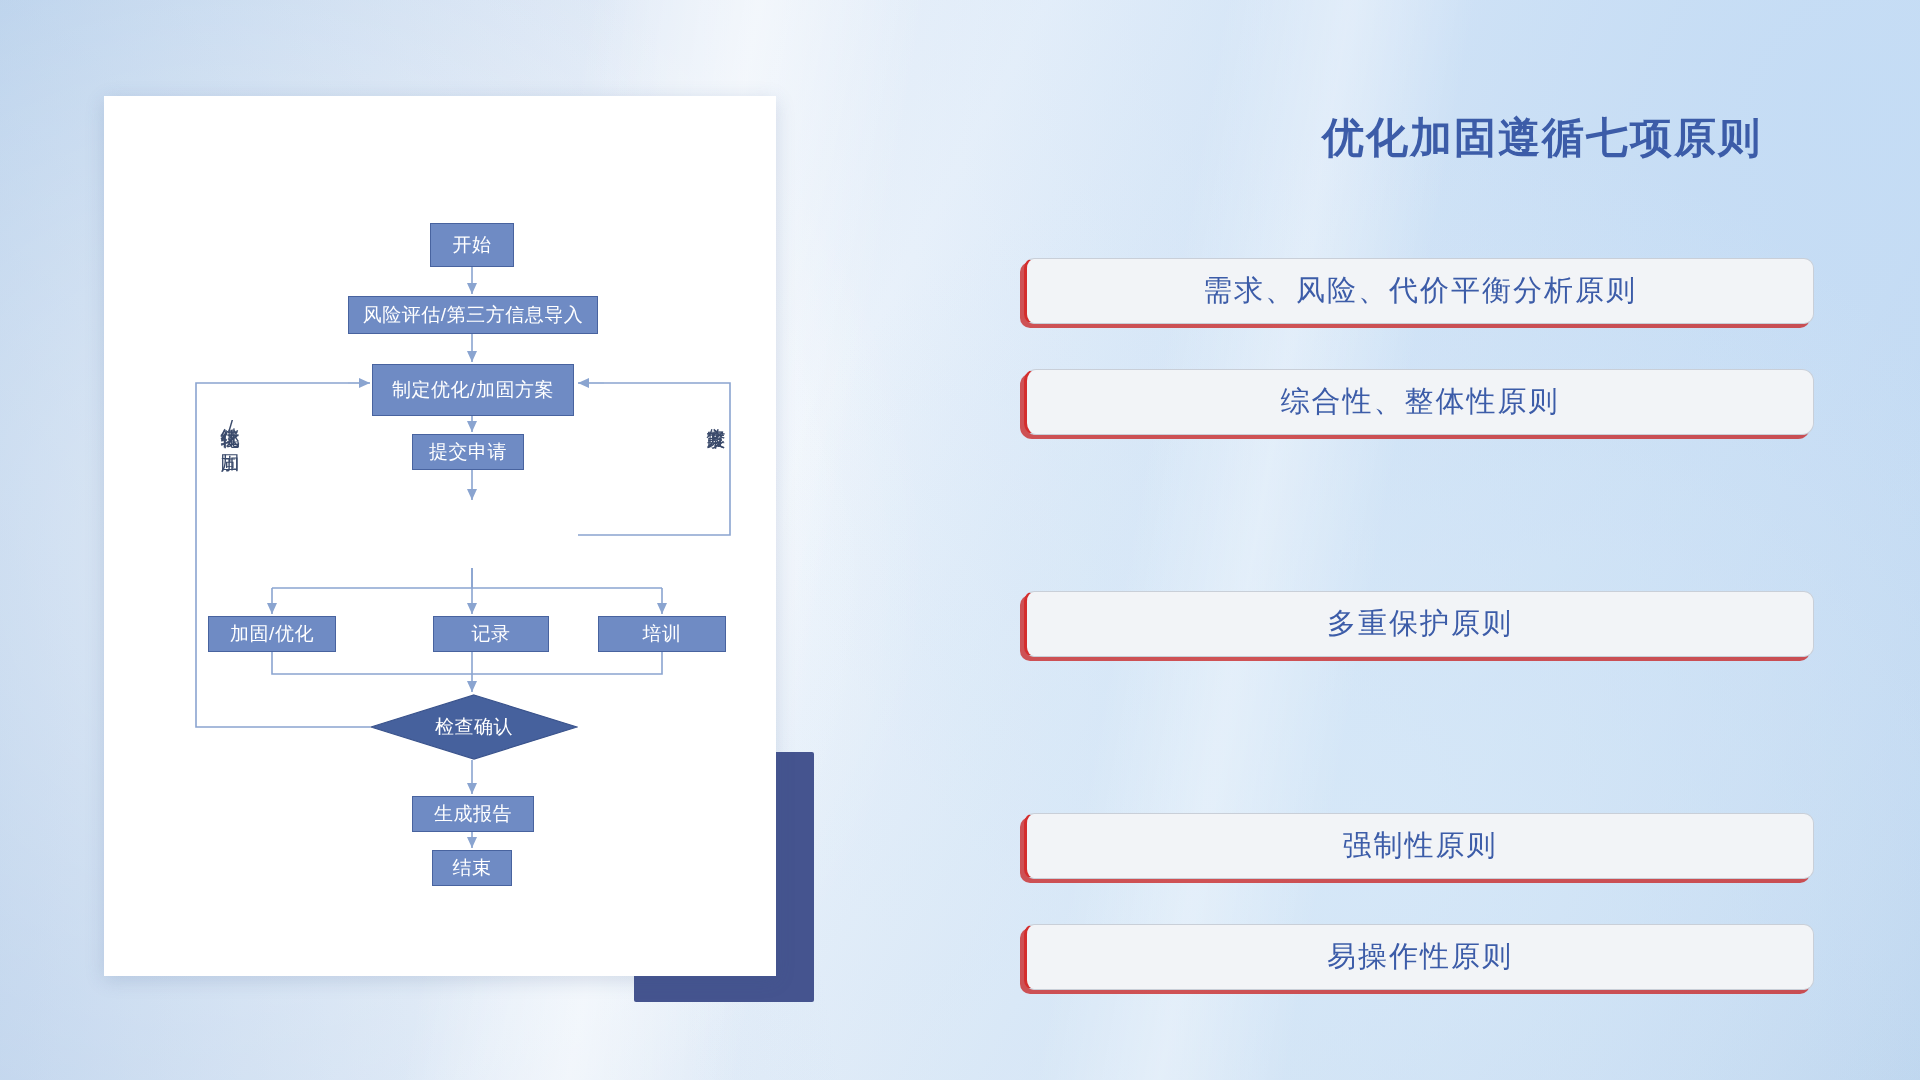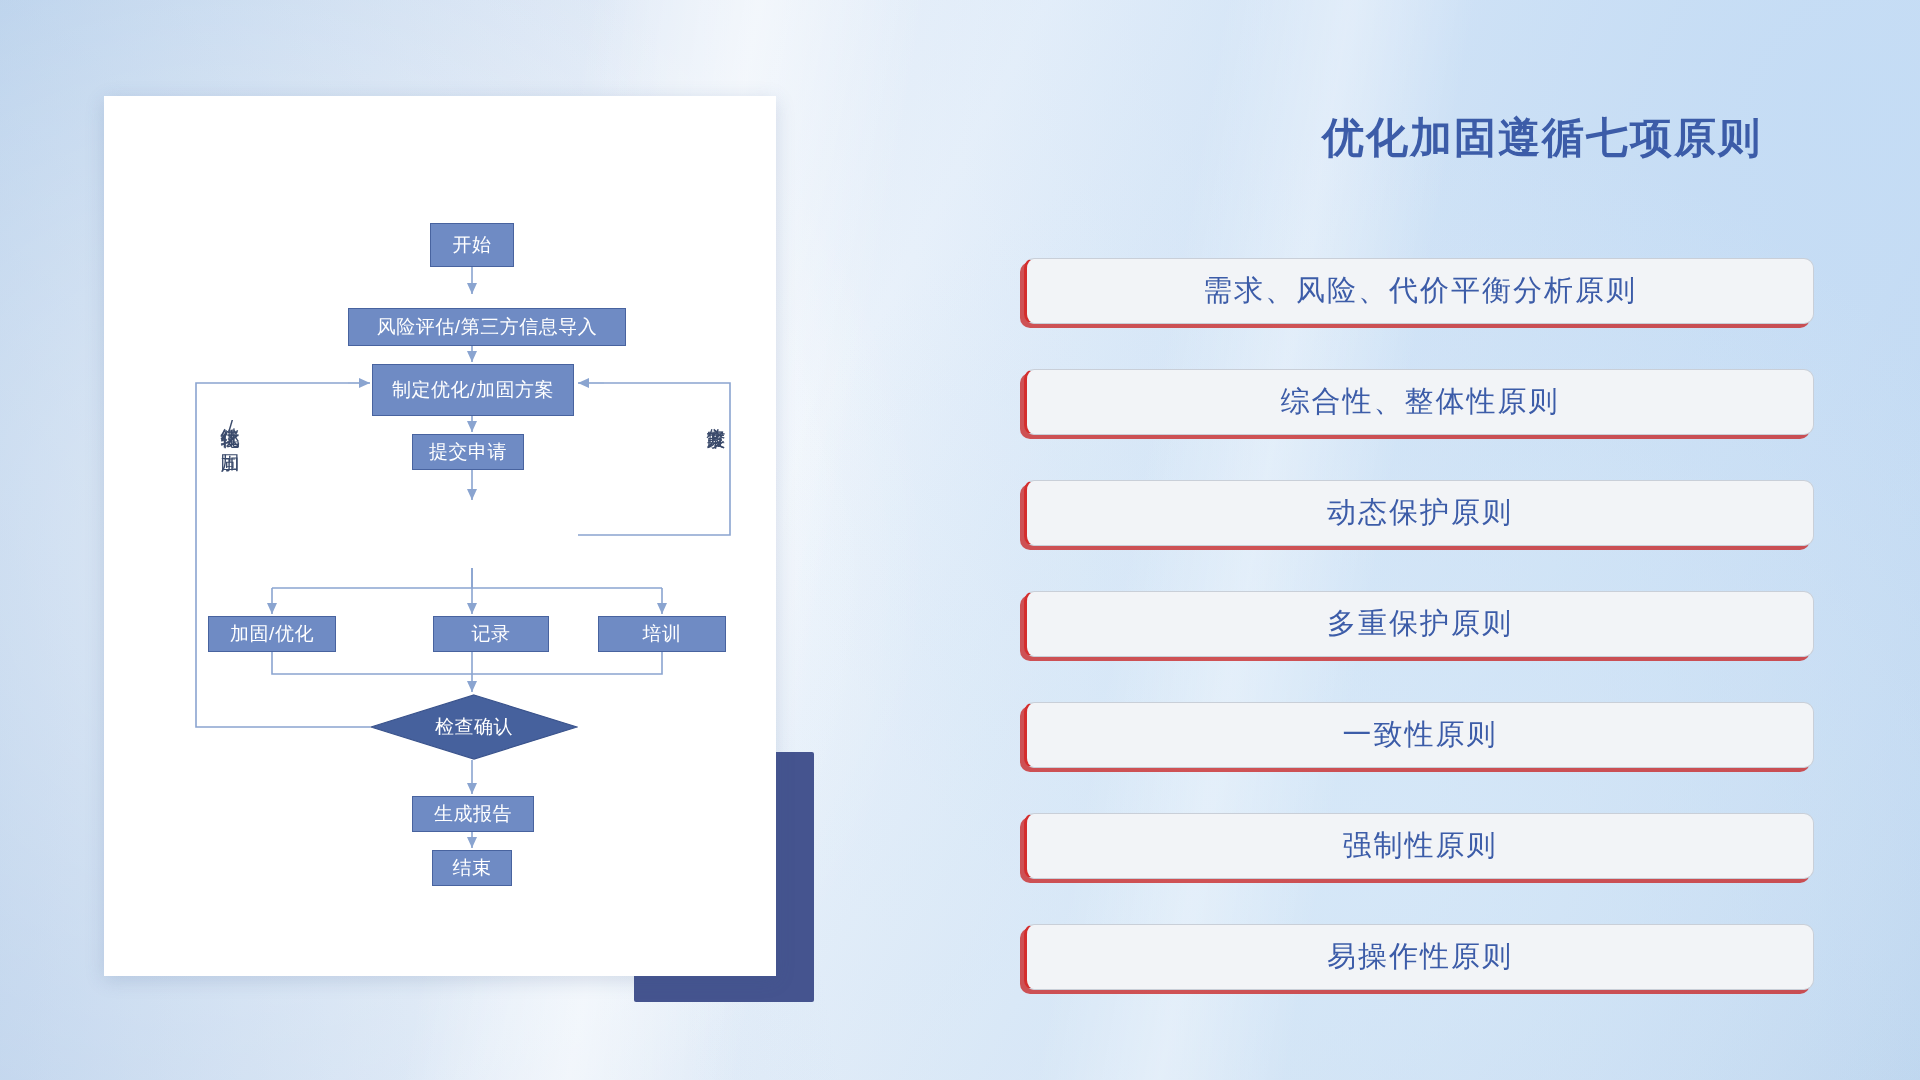--- a/index.html
+++ b/index.html
@@ -191,21 +191,21 @@
         <path d="M474,439 L626,439 L626,287 L500,287"></path>
 
         <path d="M266,631 L92,631 L92,287 L244,287"></path>
       </g>
     </svg>
 
     <div class="node" style="left:326px;top:127px;width:84px;height:44px;">
       <span>开始</span>
     </div>
 
-    <div class="node" style="left:244px;top:212px;width:278px;height:38px;">
+    <div class="node" style="left:244px;top:200px;width:250px;height:38px;">
       <span>风险评估/第三方信息导入</span>
     </div>
 
     <div class="node" style="left:268px;top:268px;width:202px;height:52px;">
       <span>制定优化/加固方案</span>
     </div>
 
     <div class="node" style="left:308px;top:338px;width:112px;height:36px;">
       <span>提交申请</span>
     </div>
@@ -244,32 +244,26 @@
 
     <div class="vlabel" style="left:602px;top:316px;height:110px;">方案修改</div>
 
   </div>
 
   <div class="right-title">优化加固遵循七项原则</div>
 
   <div class="principle" style="top:258px;">
     <span class="ptext">需求、风险、代价平衡分析原则</span>
   </div>
-  <div class="principle" style="top:369px;">
+  <div class="principle" style="top:369px;border-radius:12px;">
     <span class="ptext">综合性、整体性原则</span>
-  </div>
-  <div class="principle" style="top:480px;">
-    <span class="ptext">动态保护原则</span>
   </div>
   <div class="principle" style="top:591px;text-align:right;">
     <span class="ptext">多重保护原则</span>
   </div>
-  <div class="principle" style="top:702px;">
-    <span class="ptext">一致性原则</span>
-  </div>
   <div class="principle" style="top:813px;">
     <span class="ptext">强制性原则</span>
   </div>
   <div class="principle" style="top:924px;">
     <span class="ptext">易操作性原则</span>
   </div>
 
 </div>
 
 </body></html>

